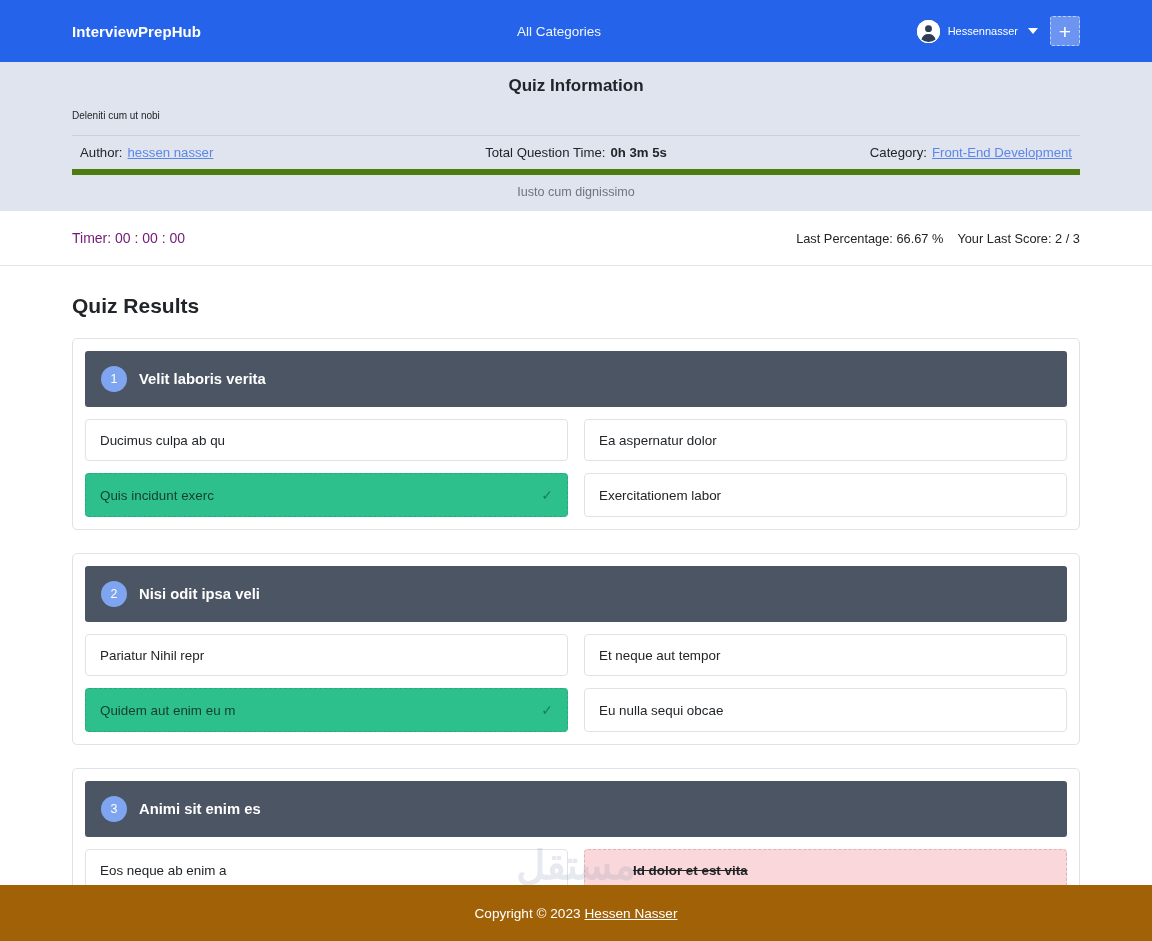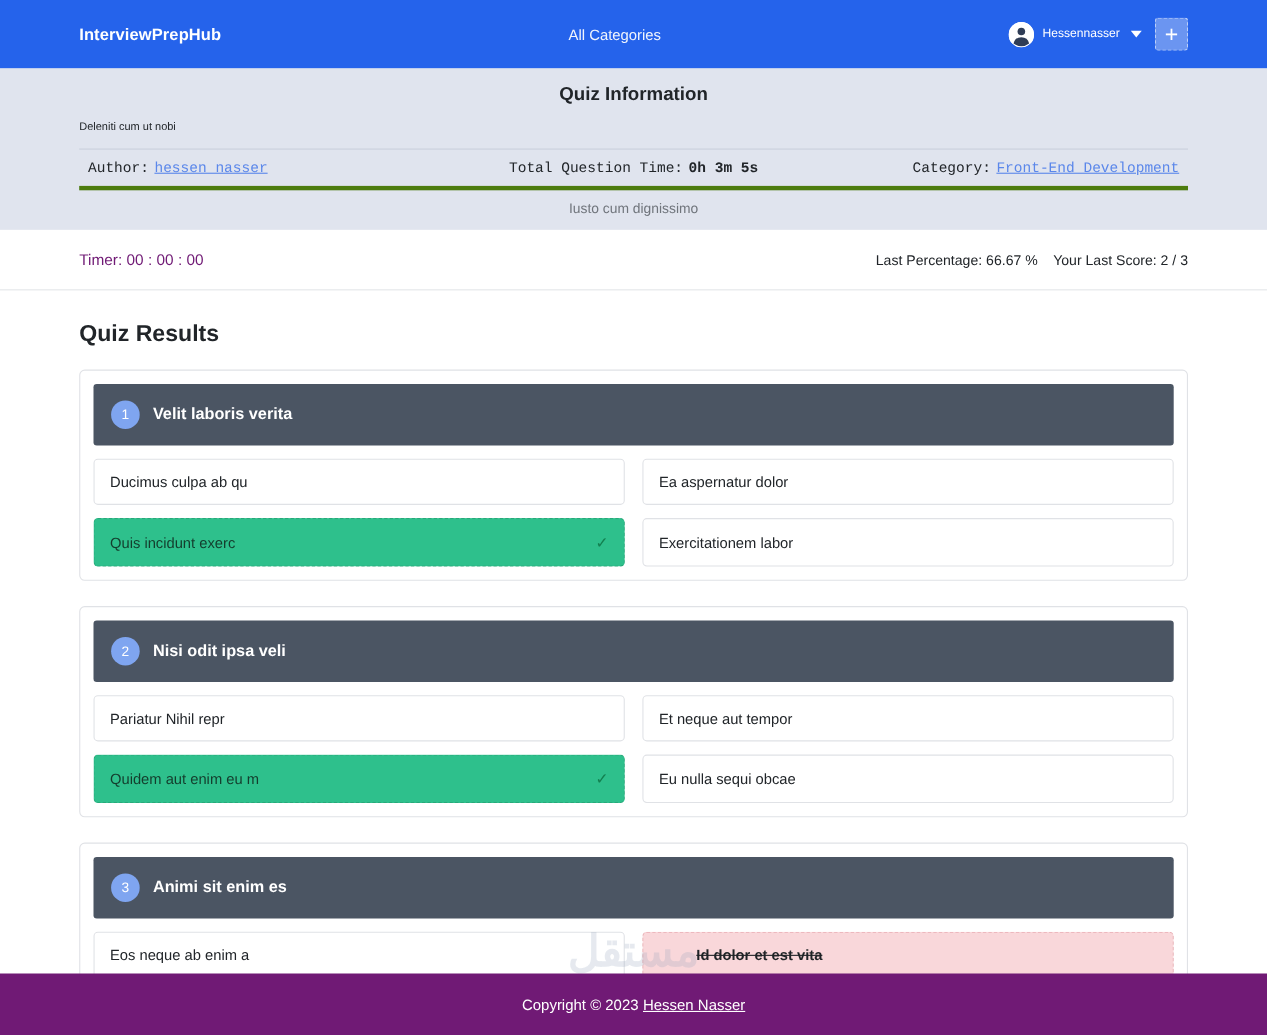--- a/index.html
+++ b/index.html
@@ -138,24 +138,23 @@
   .quiz-info-sub {
     text-align: left;
     font-size: 10px;
     color: #212529;
     padding-bottom: 14px;
   }
   .quiz-meta {
     display: flex;
     align-items: flex-start;
     border-top: 1px solid #c9cfdc;
-    border-bottom: 4px solid #4d7c0f;
+    border-bottom: 6px solid #4d7c0f;
     padding: 9px 8px;
     font-size: 13.2px;
-    font-family: Liberation Mono, monospace;
   }
   .meta-cell { flex: 1; display: flex; align-items: baseline; gap: 5px; }
   .meta-cell.center { justify-content: center; }
   .meta-cell.right  { justify-content: flex-end; }
   .meta-label { color: #212529; }
   .meta-strong { font-weight: bold; color: #212529; }
   .meta-link {
     color: #5b87ea;
     text-decoration: underline;
     cursor: pointer;
@@ -281,21 +280,21 @@
   }
   .answer.wrong .ans-text { text-decoration: line-through; font-weight: bold; }
 
   
   .footer {
     position: absolute;
     left: 0;
     right: 0;
     bottom: 0;
     height: 56px;
-    background: #701a75;
+    background: #a16207;
     display: flex;
     align-items: center;
     justify-content: center;
     color: #ffffff;
     font-size: 13.6px;
     z-index: 8;
   }
   .footer a {
     color: #ffffff;
     text-decoration: underline;

